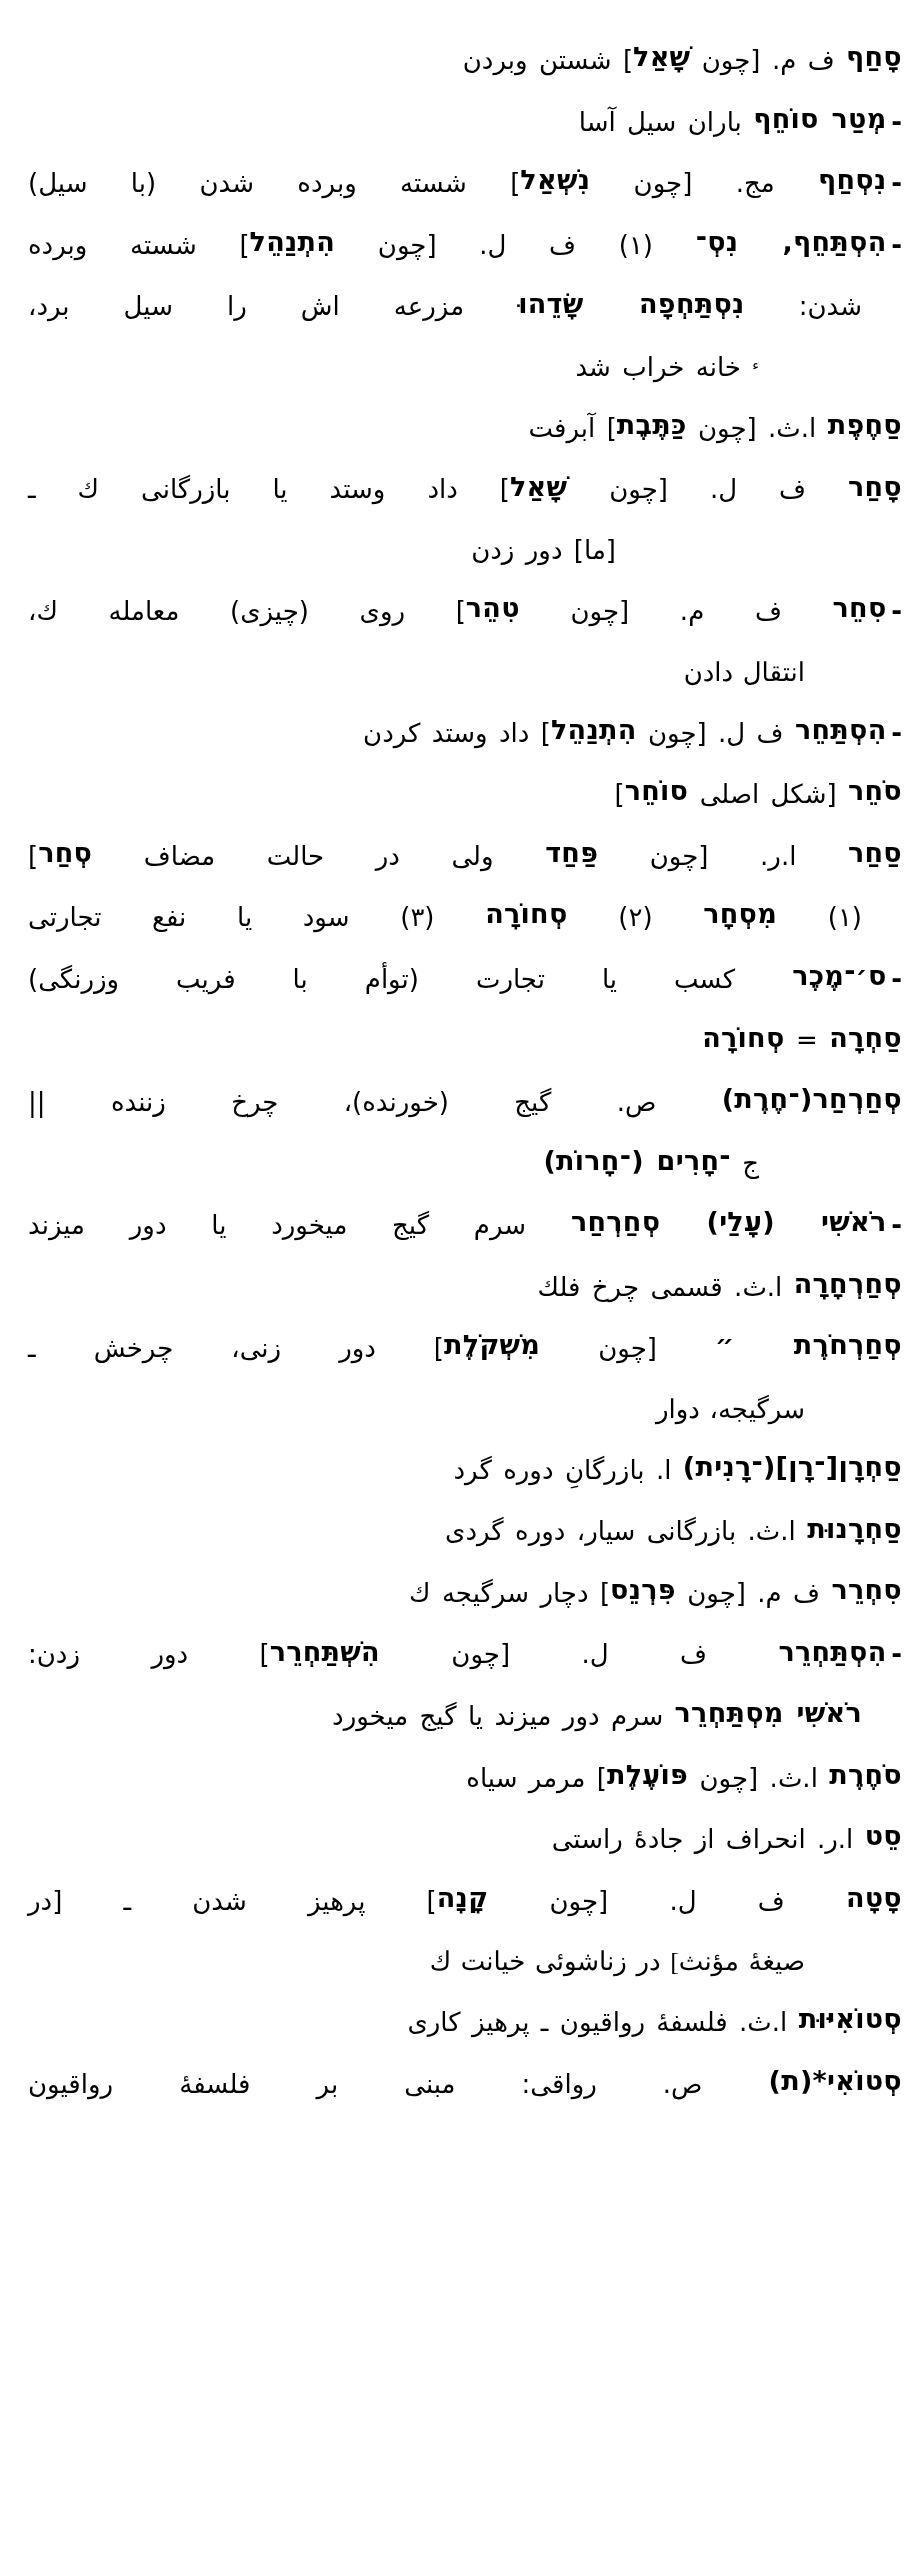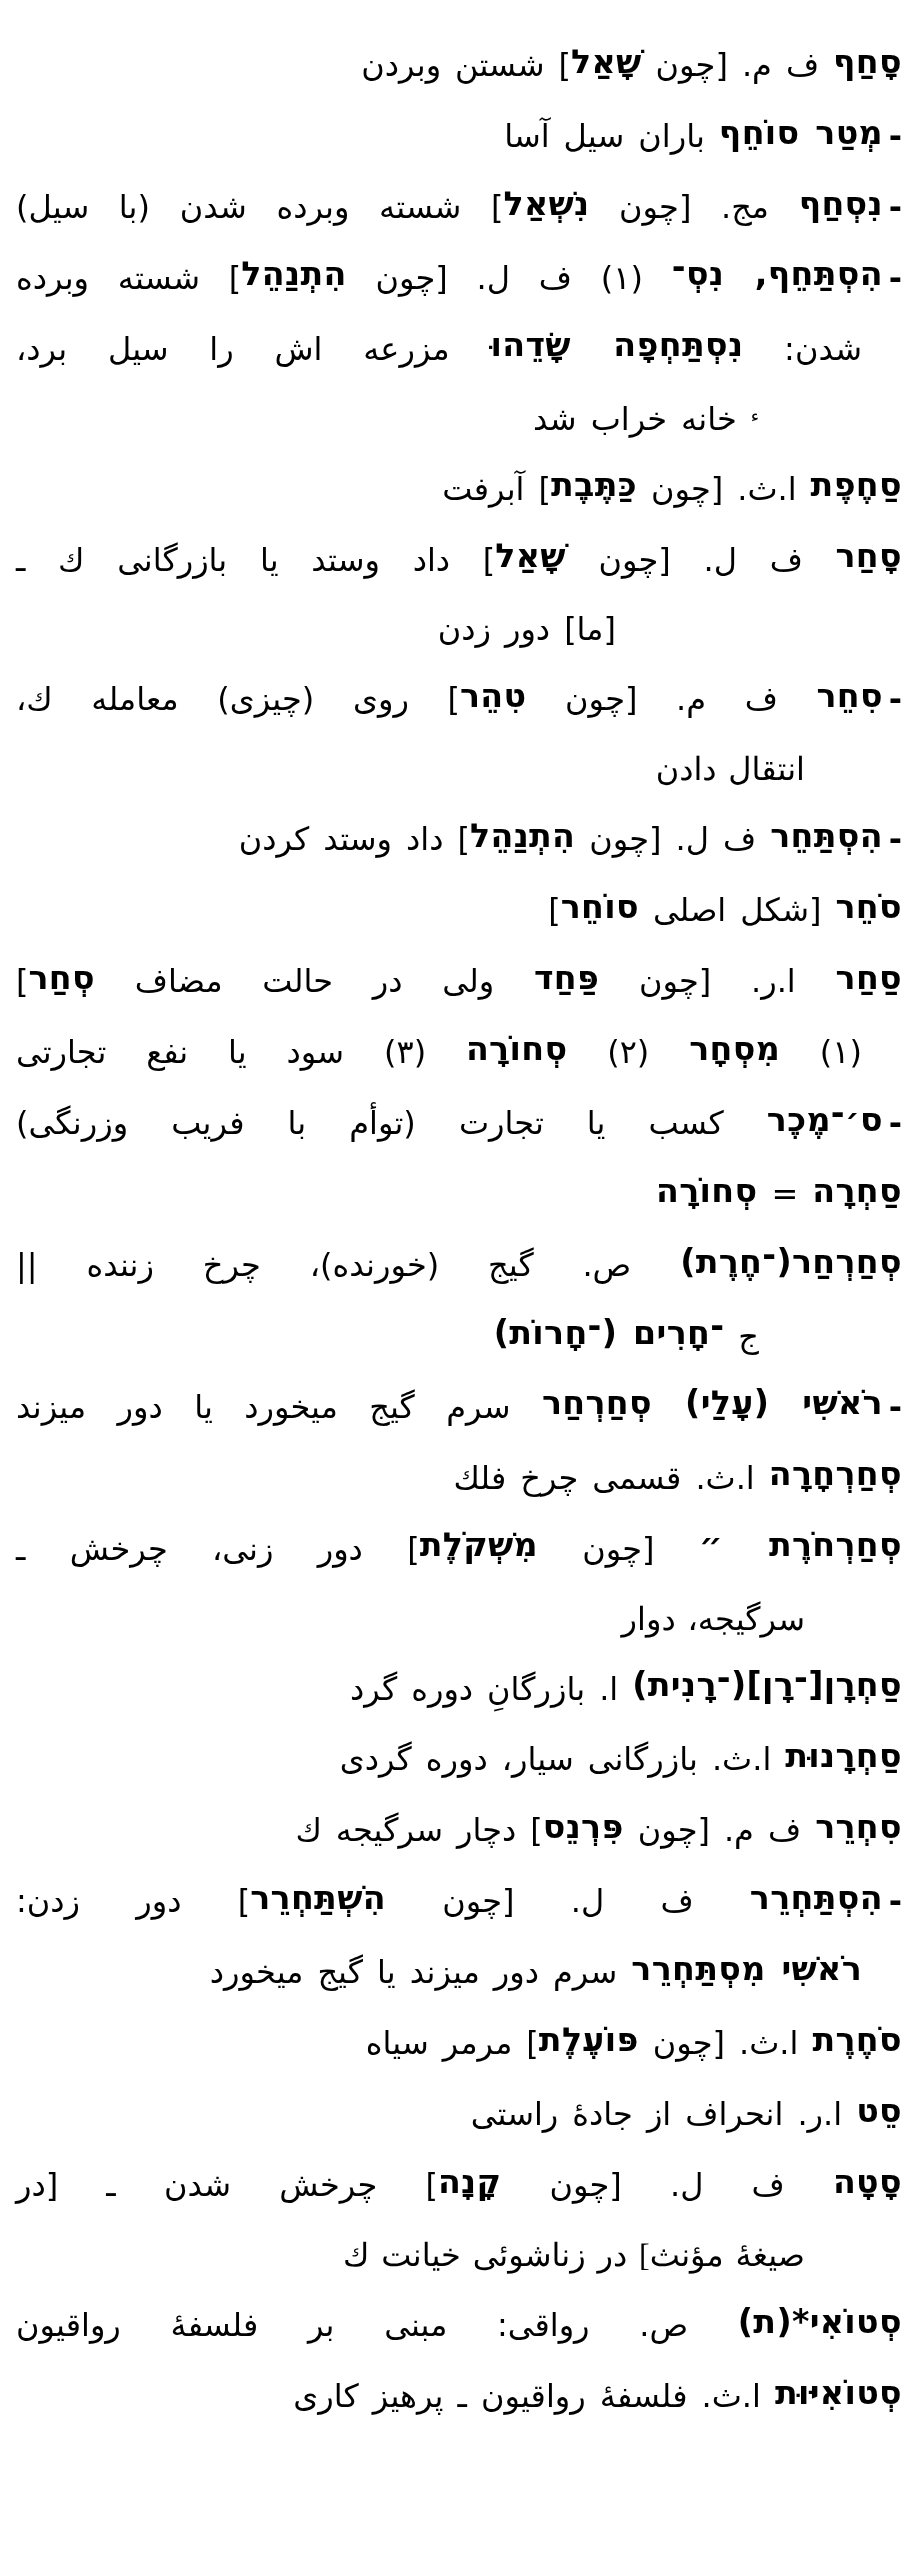--- a/index.html
+++ b/index.html
@@ -4,27 +4,28 @@
 <style>
   html,body{margin:0;padding:0;background:#ffffff;}
   body{width:918px;min-height:2576px;position:relative;}
   .page{
     padding:40px 16px 23px 16px;
     direction:rtl;
     color:#000;
   }
   .line{
     font-family:"DejaVu Sans",sans-serif;
-    font-size:32px;
+    font-size:26px;
     color:#000;
     direction:rtl;
     text-align:right;
     line-height:1.5;
     margin-bottom:21px;
     word-spacing:0.12em;
+    margin-left:12px;
   }
   
   .line.j{text-align:justify;text-align-last:justify;}
   
   .ind1{padding-right:40px;text-align:right;}
   .ind2{padding-right:97px;font-family:Liberation Serif, serif;}
   .ind3{padding-right:143px;}
   .ind4{padding-right:286px;}
   .he{
     font-weight:700;
@@ -64,18 +65,18 @@
     <div class="line ind0" dir="rtl"><span class="he">סְחַרְחָרָה</span><span class="fa"> ا.ث. قسمى چرخ فلك</span></div>
     <div class="line ind0 j" dir="rtl"><span class="he">סְחַרְחֹרֶת ״</span><span class="fa"> [چون </span><span class="he">מִשְׁקֹלֶת</span><span class="fa">] دور زنى، چرخش ـ</span></div>
     <div class="line ind2" dir="rtl"><span class="fa">سرگيجه، دوار</span></div>
     <div class="line ind0" dir="rtl"><span class="he">סַחְרָן[־רָן](־רָנִית)</span><span class="fa"> ا. بازرگانِ دوره گرد</span></div>
     <div class="line ind0" dir="rtl"><span class="he">סַחְרָנוּת</span><span class="fa"> ا.ث. بازرگانى سيار، دوره گردى</span></div>
     <div class="line ind0" dir="rtl"><span class="he">סִחְרֵר</span><span class="fa"> ف م. [چون </span><span class="he">פִּרְנֵס</span><span class="fa">] دچار سرگيجه ك</span></div>
     <div class="line ind0 j" dir="rtl"><span class="dash">-</span><span class="he">הִסְתַּחְרֵר</span><span class="fa"> ف ل. [چون </span><span class="he">הִשְׁתַּחְרֵר</span><span class="fa">] دور زدن:</span></div>
     <div class="line ind1" dir="rtl"><span class="he">רֹאשִׁי מִסְתַּחְרֵר</span><span class="fa"> سرم دور ميزند يا گيج ميخورد</span></div>
     <div class="line ind0" dir="rtl"><span class="he">סֹחֶרֶת</span><span class="fa"> ا.ث. [چون </span><span class="he">פּוֹעֶלֶת</span><span class="fa">] مرمر سياه</span></div>
     <div class="line ind0" dir="rtl"><span class="he">סֵט</span><span class="fa"> ا.ر. انحراف از جادهٔ راستى</span></div>
-    <div class="line ind0 j" dir="rtl"><span class="he">סָטָה</span><span class="fa"> ف ل. [چون </span><span class="he">קָנָה</span><span class="fa">] چرخش شدن ـ [در</span></div>
+    <div class="line ind0 j" dir="rtl"><span class="he">סָטָה</span><span class="fa"> ف ل. [چون </span><span class="he">קָנָה</span><span class="fa">] پرهيز شدن ـ [در</span></div>
     <div class="line ind2" dir="rtl"><span class="fa">صيغهٔ مؤنث] در زناشوئى خيانت ك</span></div>
+    <div class="line ind0" dir="rtl"><span class="he">סְטוֹאִיּוּת</span><span class="fa"> ا.ث. فلسفهٔ رواقيون ـ پرهيز كارى</span></div>
     <div class="line ind0 j" dir="rtl"><span class="he">סְטוֹאִי*(ת)</span><span class="fa"> ص. رواقى: مبنى بر فلسفهٔ رواقيون</span></div>
-    <div class="line ind0" dir="rtl"><span class="he">סְטוֹאִיּוּת</span><span class="fa"> ا.ث. فلسفهٔ رواقيون ـ پرهيز كارى</span></div>
   </div>
 
 
 </body></html>

